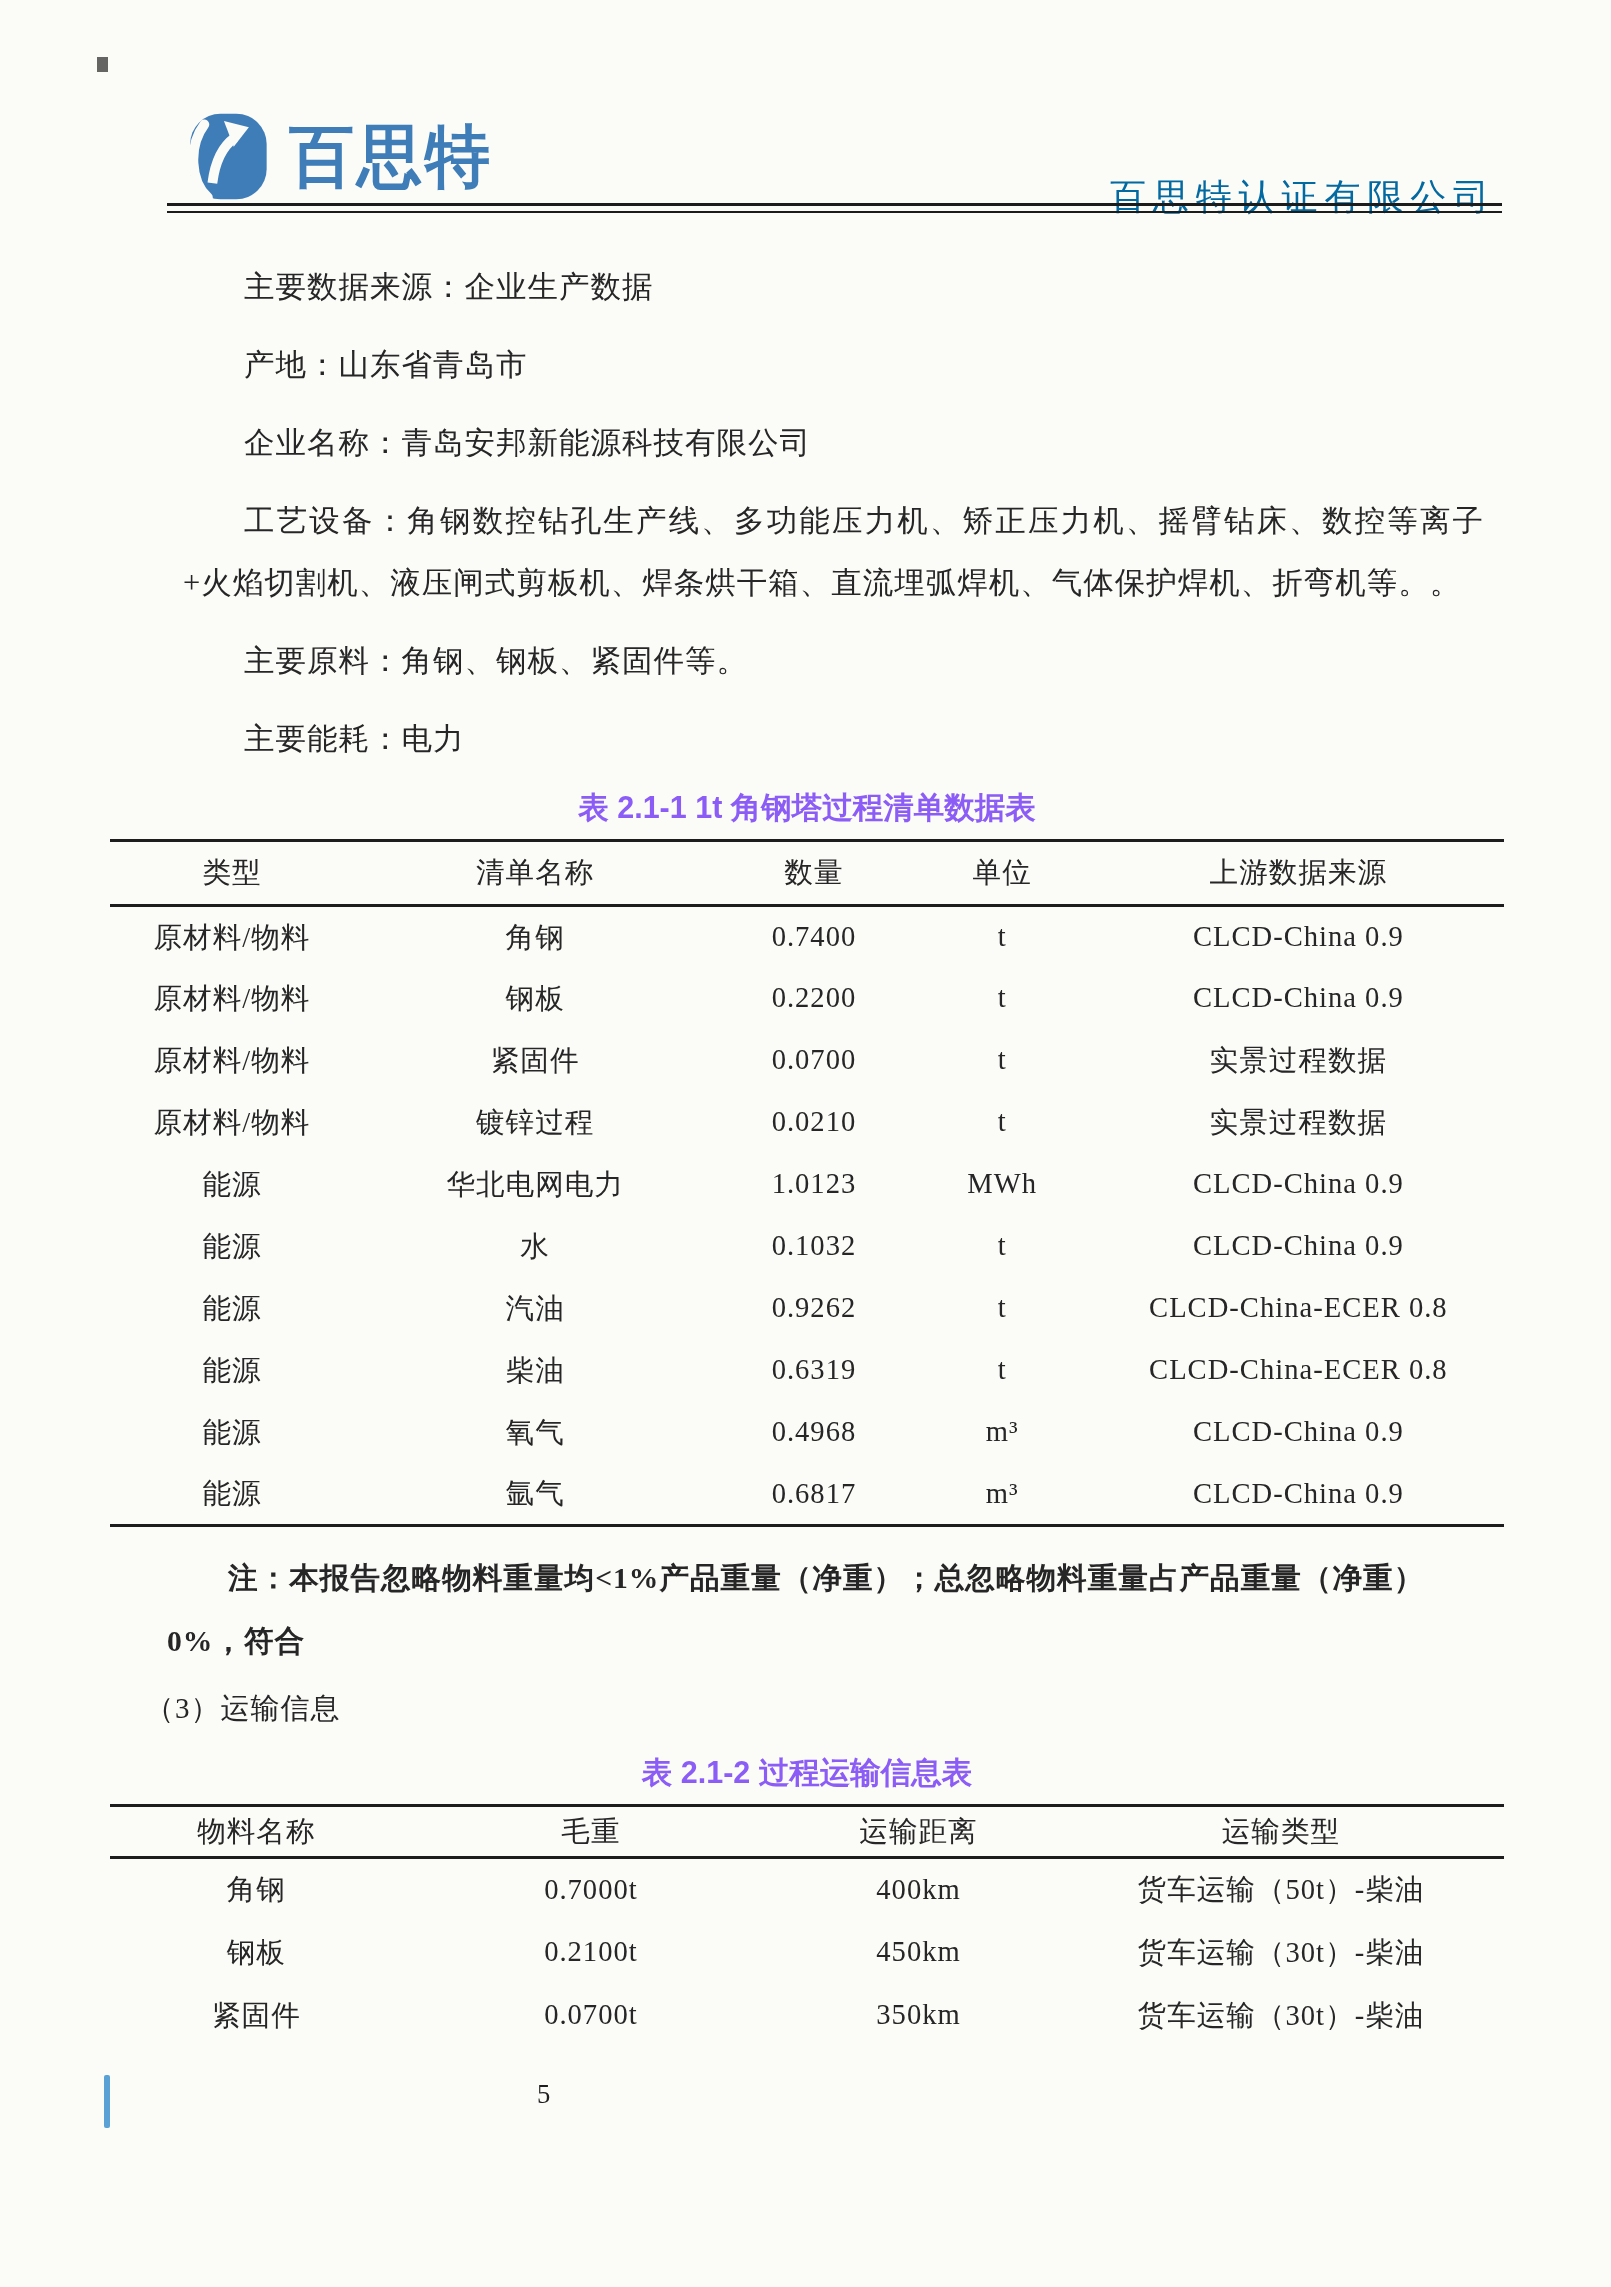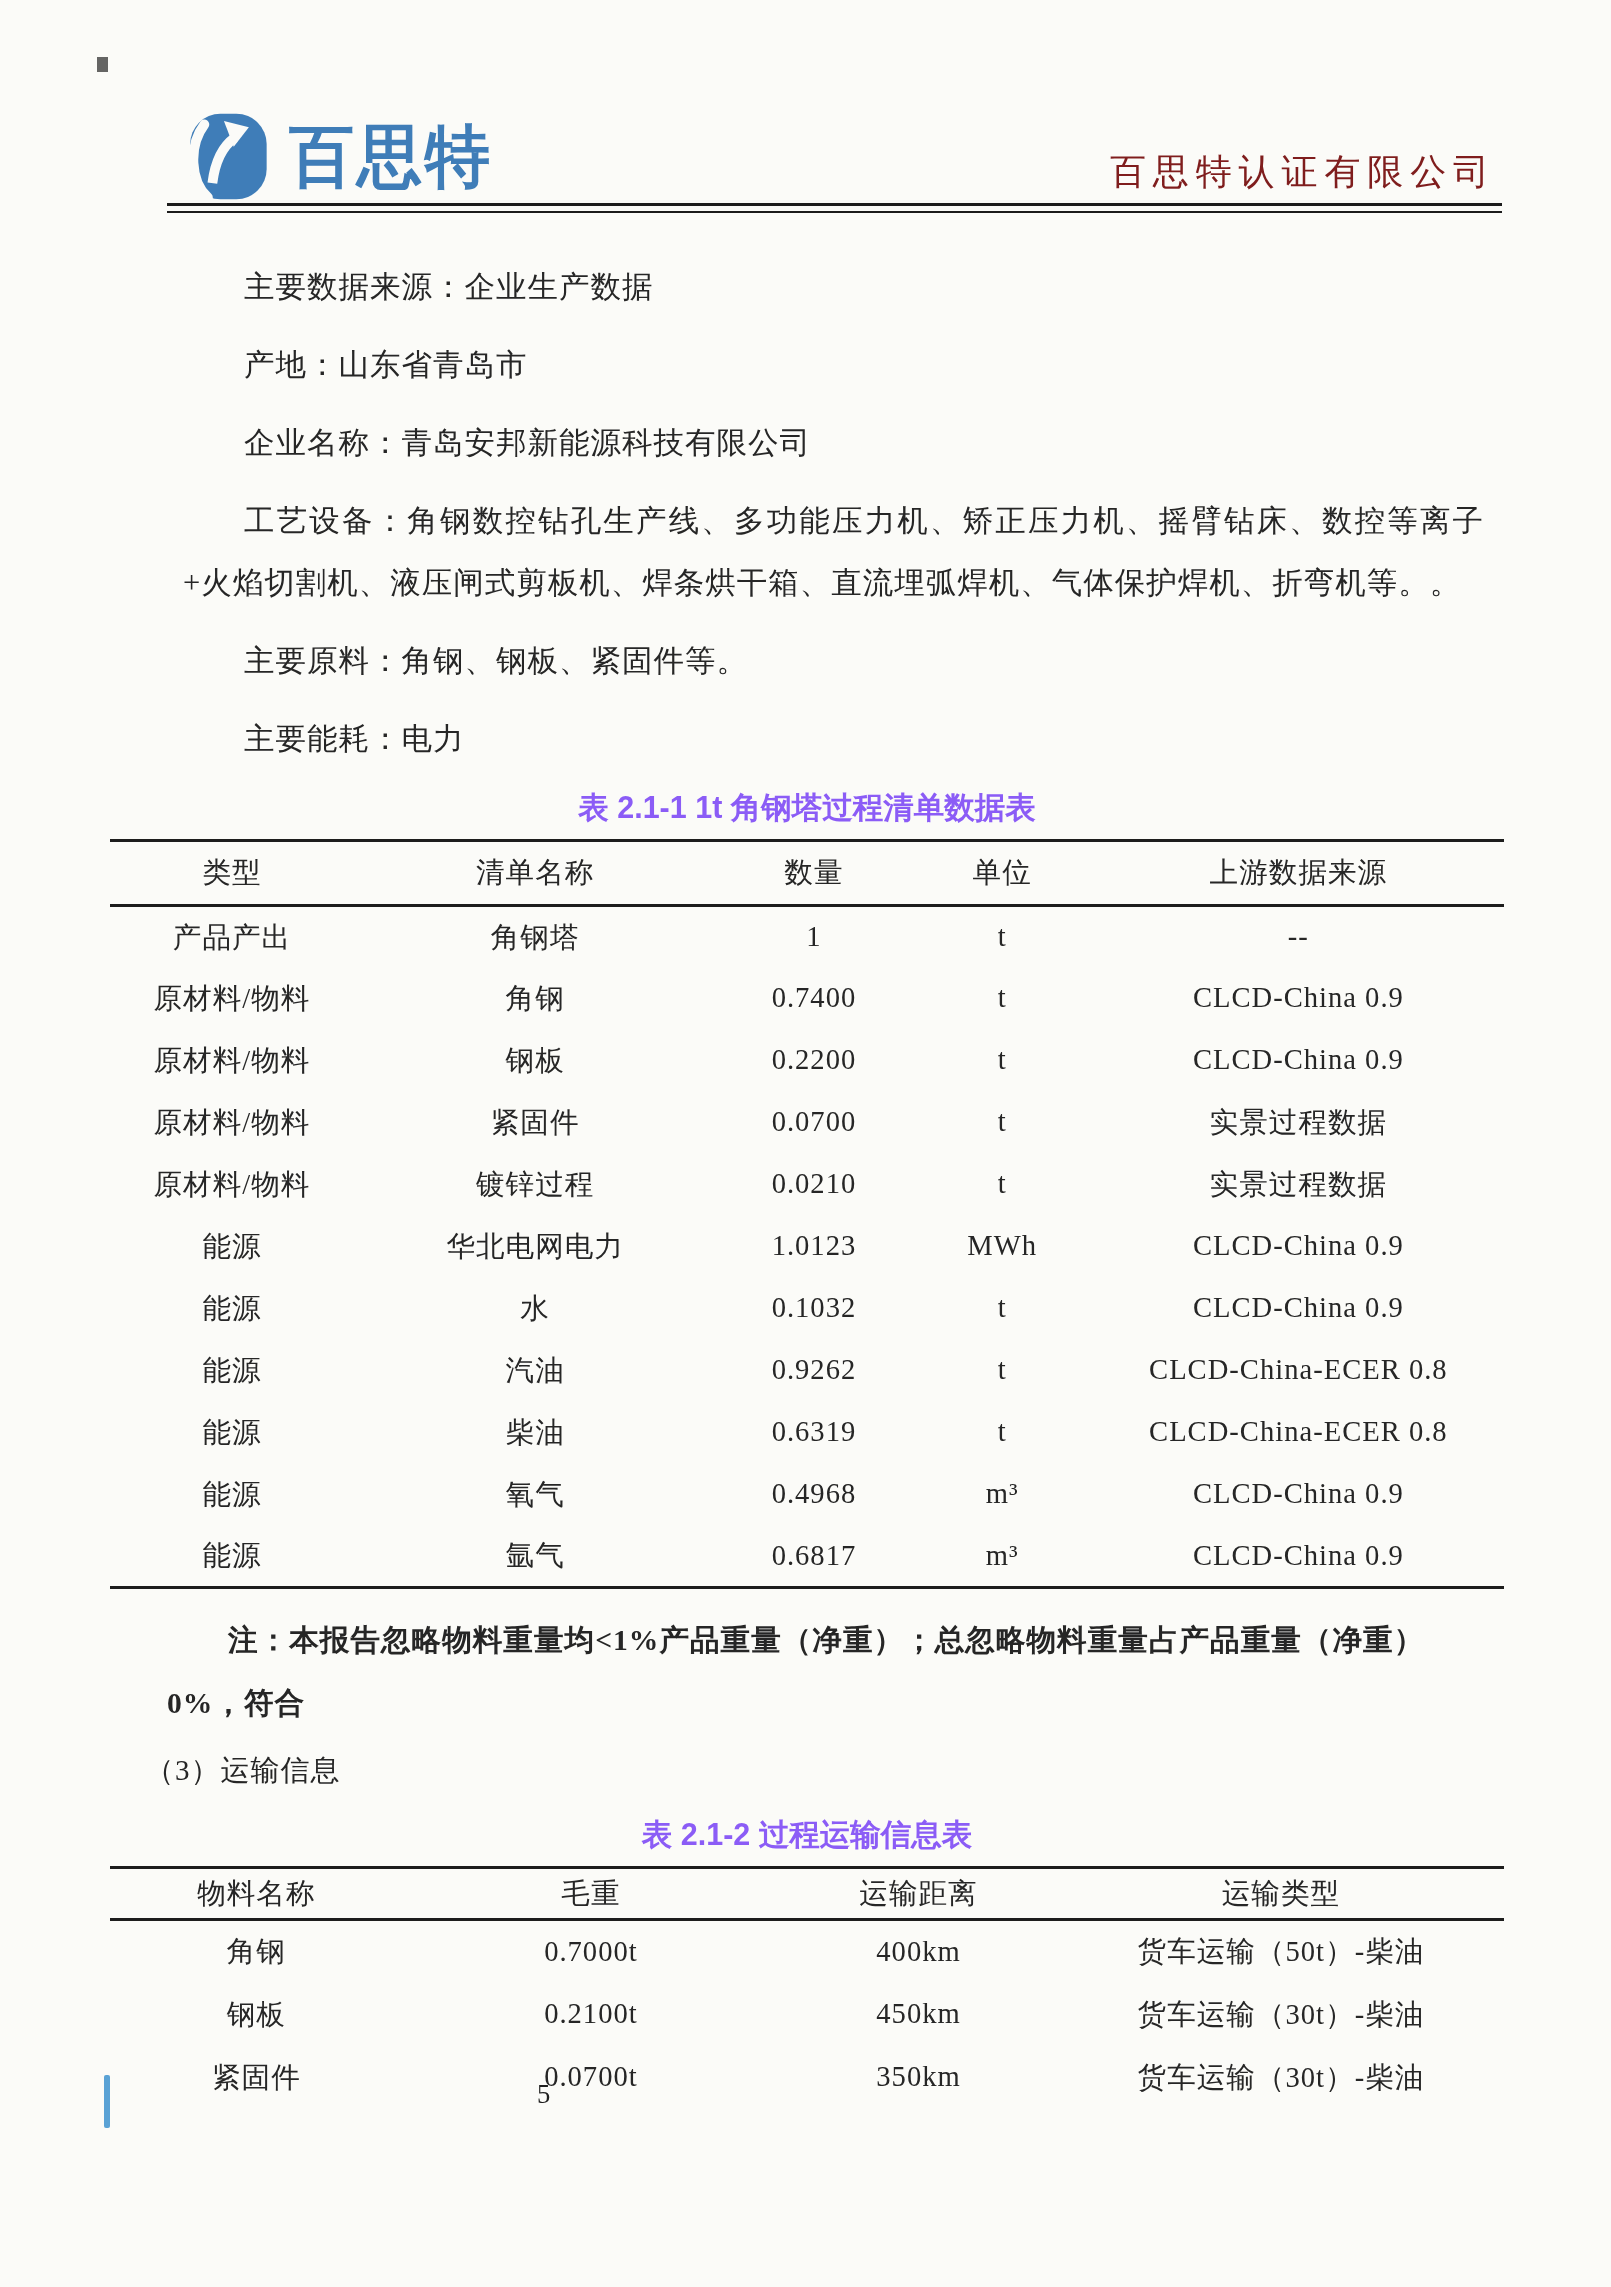--- a/index.html
+++ b/index.html
@@ -16,22 +16,22 @@
   .corner-artifact{position:absolute;left:97px;top:57px;width:10.8px;height:14.8px;background:#4a4a4a;opacity:.85;}
   .logo{position:absolute;left:183px;top:110px;display:flex;align-items:center;gap:17px;}
   .logo-icon{width:89px;height:93px;display:block;}
   .logo-text{
     font-family:"Liberation Sans", sans-serif;
     font-weight:900;font-size:65px;line-height:1;
     color:var(--logo-blue,#3f7db8);letter-spacing:3px;
     transform:scaleY(1.05);
   }
   .hdr-company{
-    position:absolute;right:116px;top:148px;
-    font-size:36px;letter-spacing:6.9px;color:#7f1d1d;
+    position:absolute;right:116px;top:173px;
+    font-size:36px;letter-spacing:6.9px;color:#0369a1;
   }
   .double-rule{
     position:absolute;left:167px;right:110px;top:203px;
     height:4.9px;border-top:3px solid #1c1c1c;border-bottom:2px solid #1c1c1c;
   }
   
   .main{position:absolute;left:110px;right:108px;top:240px;}
   .text-block{margin:0 3.9px 0 57px;}
   .body-line{
     font-size:30.5px;line-height:62px;text-indent:61px;
@@ -114,27 +114,20 @@
         <tr>
           <th>类型</th>
           <th>清单名称</th>
           <th>数量</th>
           <th>单位</th>
           <th>上游数据来源</th>
         </tr>
       </thead>
       <tbody>
 
-      <tr>
-          <td>产品产出</td>
-          <td>角钢塔</td>
-          <td>1</td>
-          <td>t</td>
-          <td>--</td>
-        </tr>
           <tr>
           <td>原材料/物料</td>
           <td>角钢</td>
           <td>0.7400</td>
           <td>t</td>
           <td>CLCD-China 0.9</td>
         </tr>
           <tr>
           <td>原材料/物料</td>
           <td>钢板</td>

